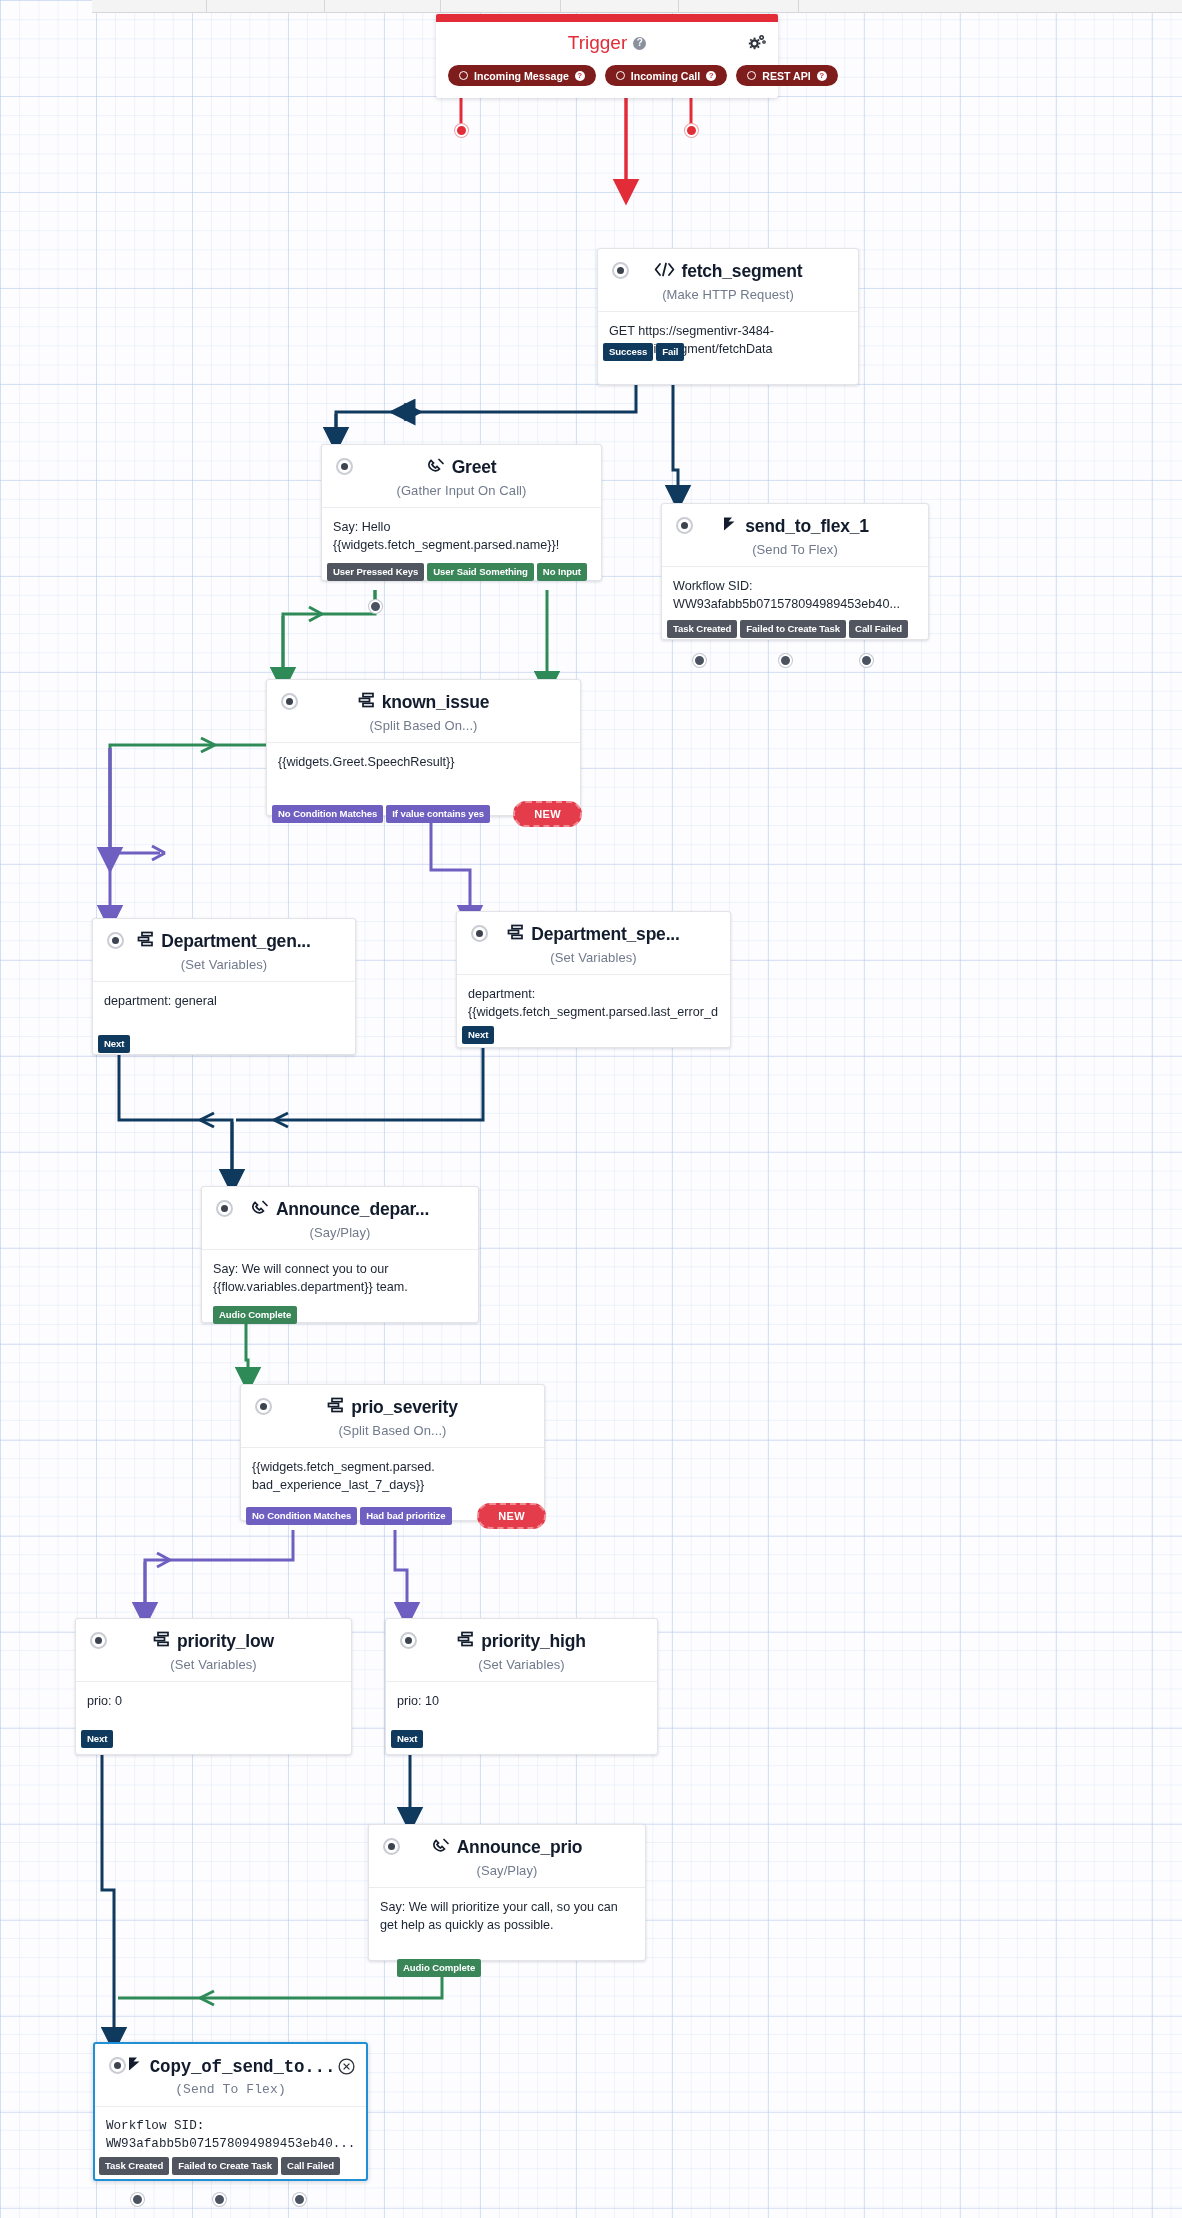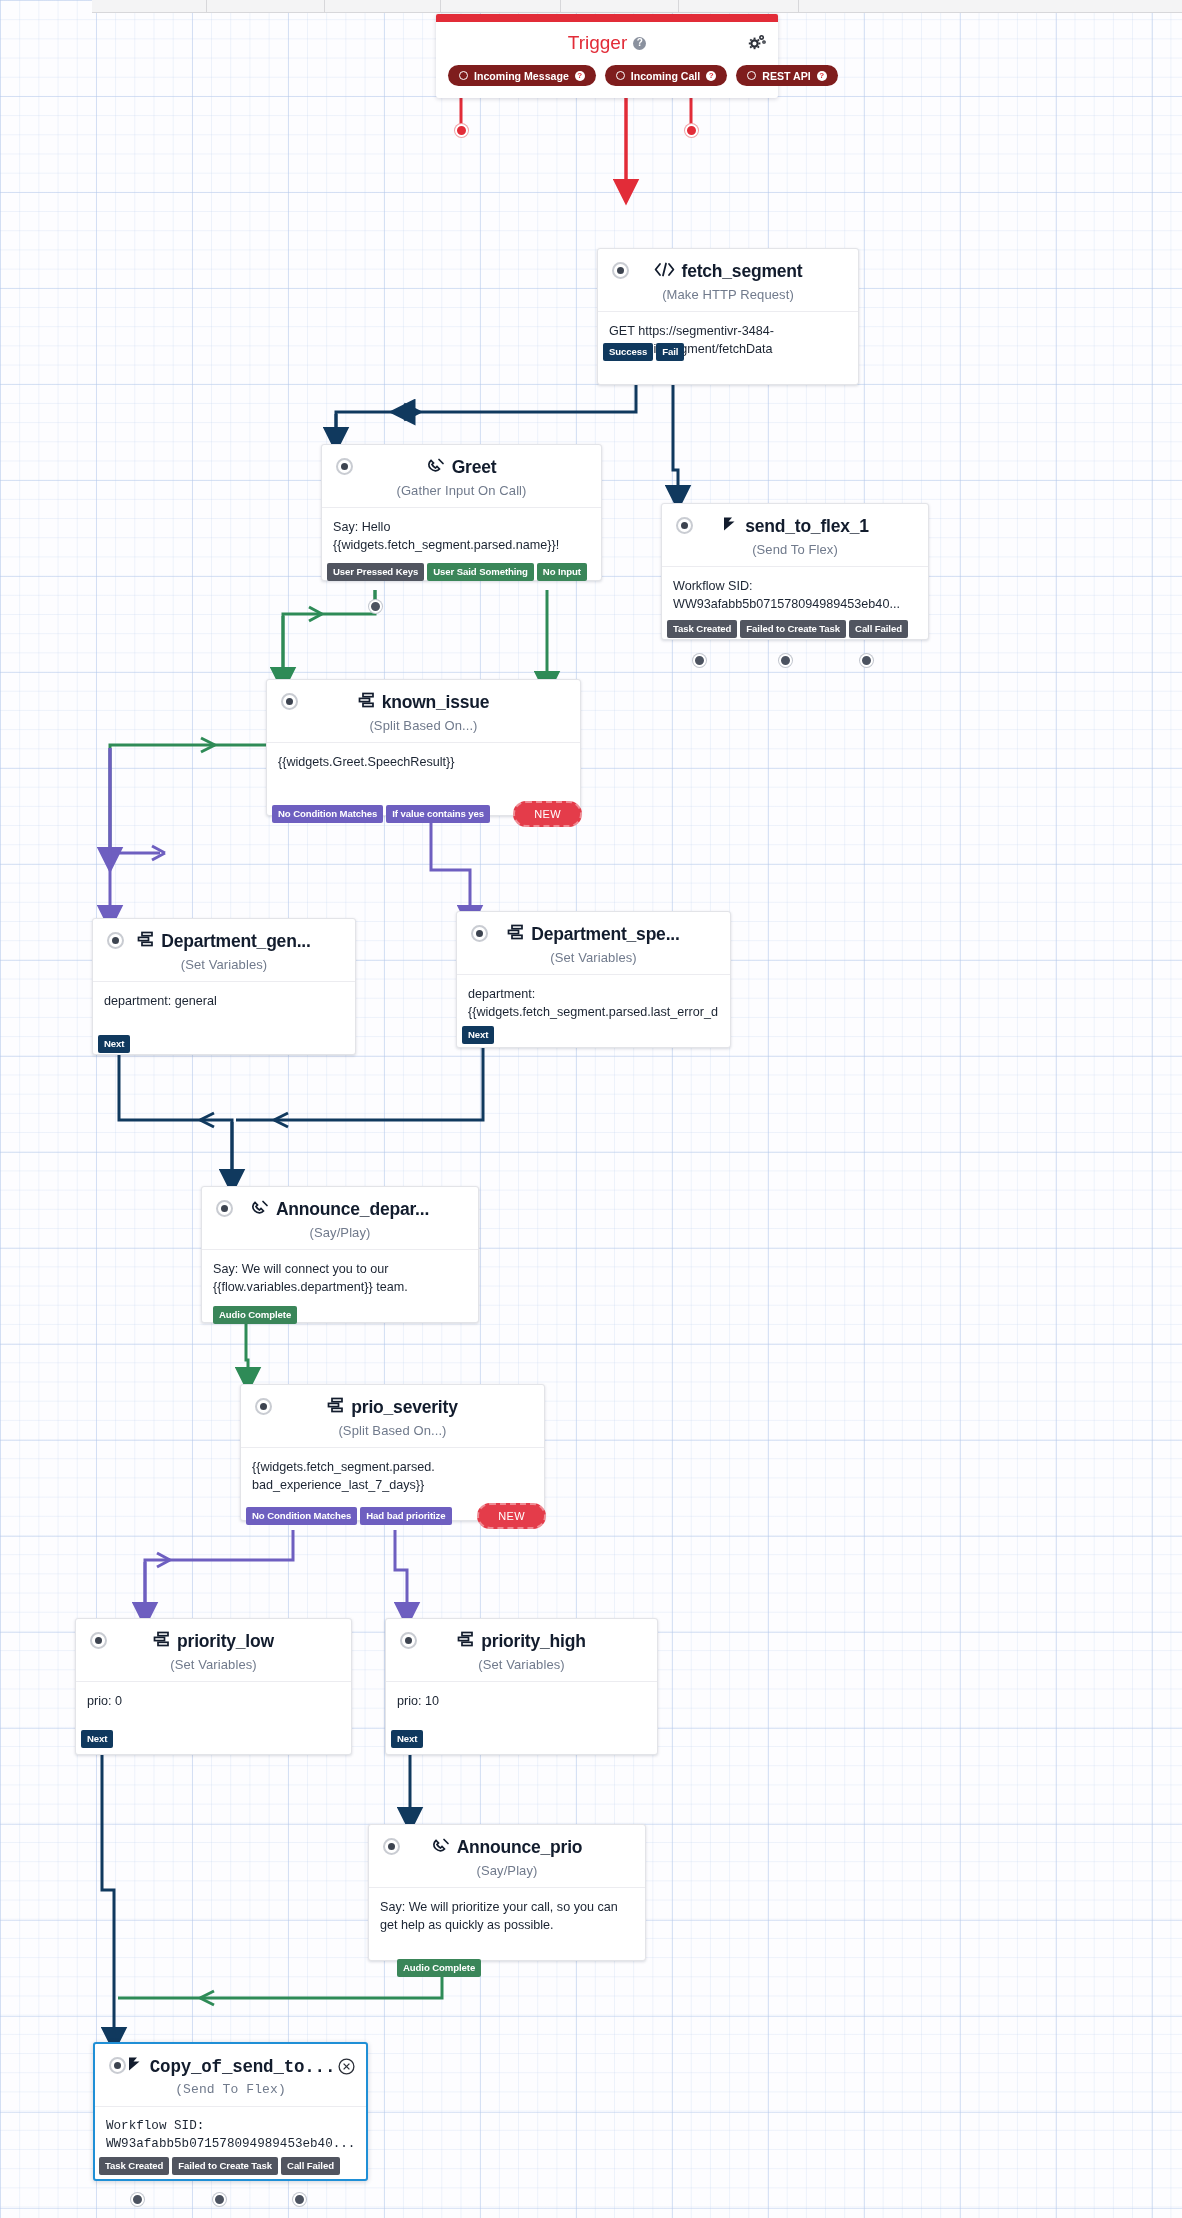--- a/index.html
+++ b/index.html
@@ -76,21 +76,21 @@
   .qmark.grey{background:#8a919e;color:#fff;width:13px;height:13px;font-size:10px;}
   .chip{
     color:#fff;font-size:9.6px;font-weight:600;height:18px;line-height:18px;
     padding:0 6px;border-radius:2px;white-space:nowrap;letter-spacing:-.1px;
   }
   .chip.navy{background:#10395e;}
   .chip.green{background:#3a8659;}
   .chip.grey{background:#515560;}
   .chip.purple{background:#6e5fc0;}
   .badge-new{
-    background:#e43c4a;color:#fff;font-size:11px;font-weight:400;letter-spacing:.4px;
+    background:#e43c4a;color:#fff;font-size:11px;font-weight:700;letter-spacing:.4px;
     height:22px;line-height:22px;padding:0 19px;border-radius:14px;
     border:2px dashed #ef8e96;box-sizing:content-box;margin-left:auto;
   }
   .chips-row{position:absolute;left:6px;display:flex;align-items:center;gap:3px;width:calc(100% - 6px);}
   .endpoint{
     position:absolute;width:13px;height:13px;border-radius:50%;
     background:#4c5360;border:2px solid #fff;box-sizing:border-box;
     box-shadow:0 0 0 1px #c3c7cf;
   }
   .endpoint.red{background:#e22c38;box-shadow:0 0 0 1px #f0a2a7;}

